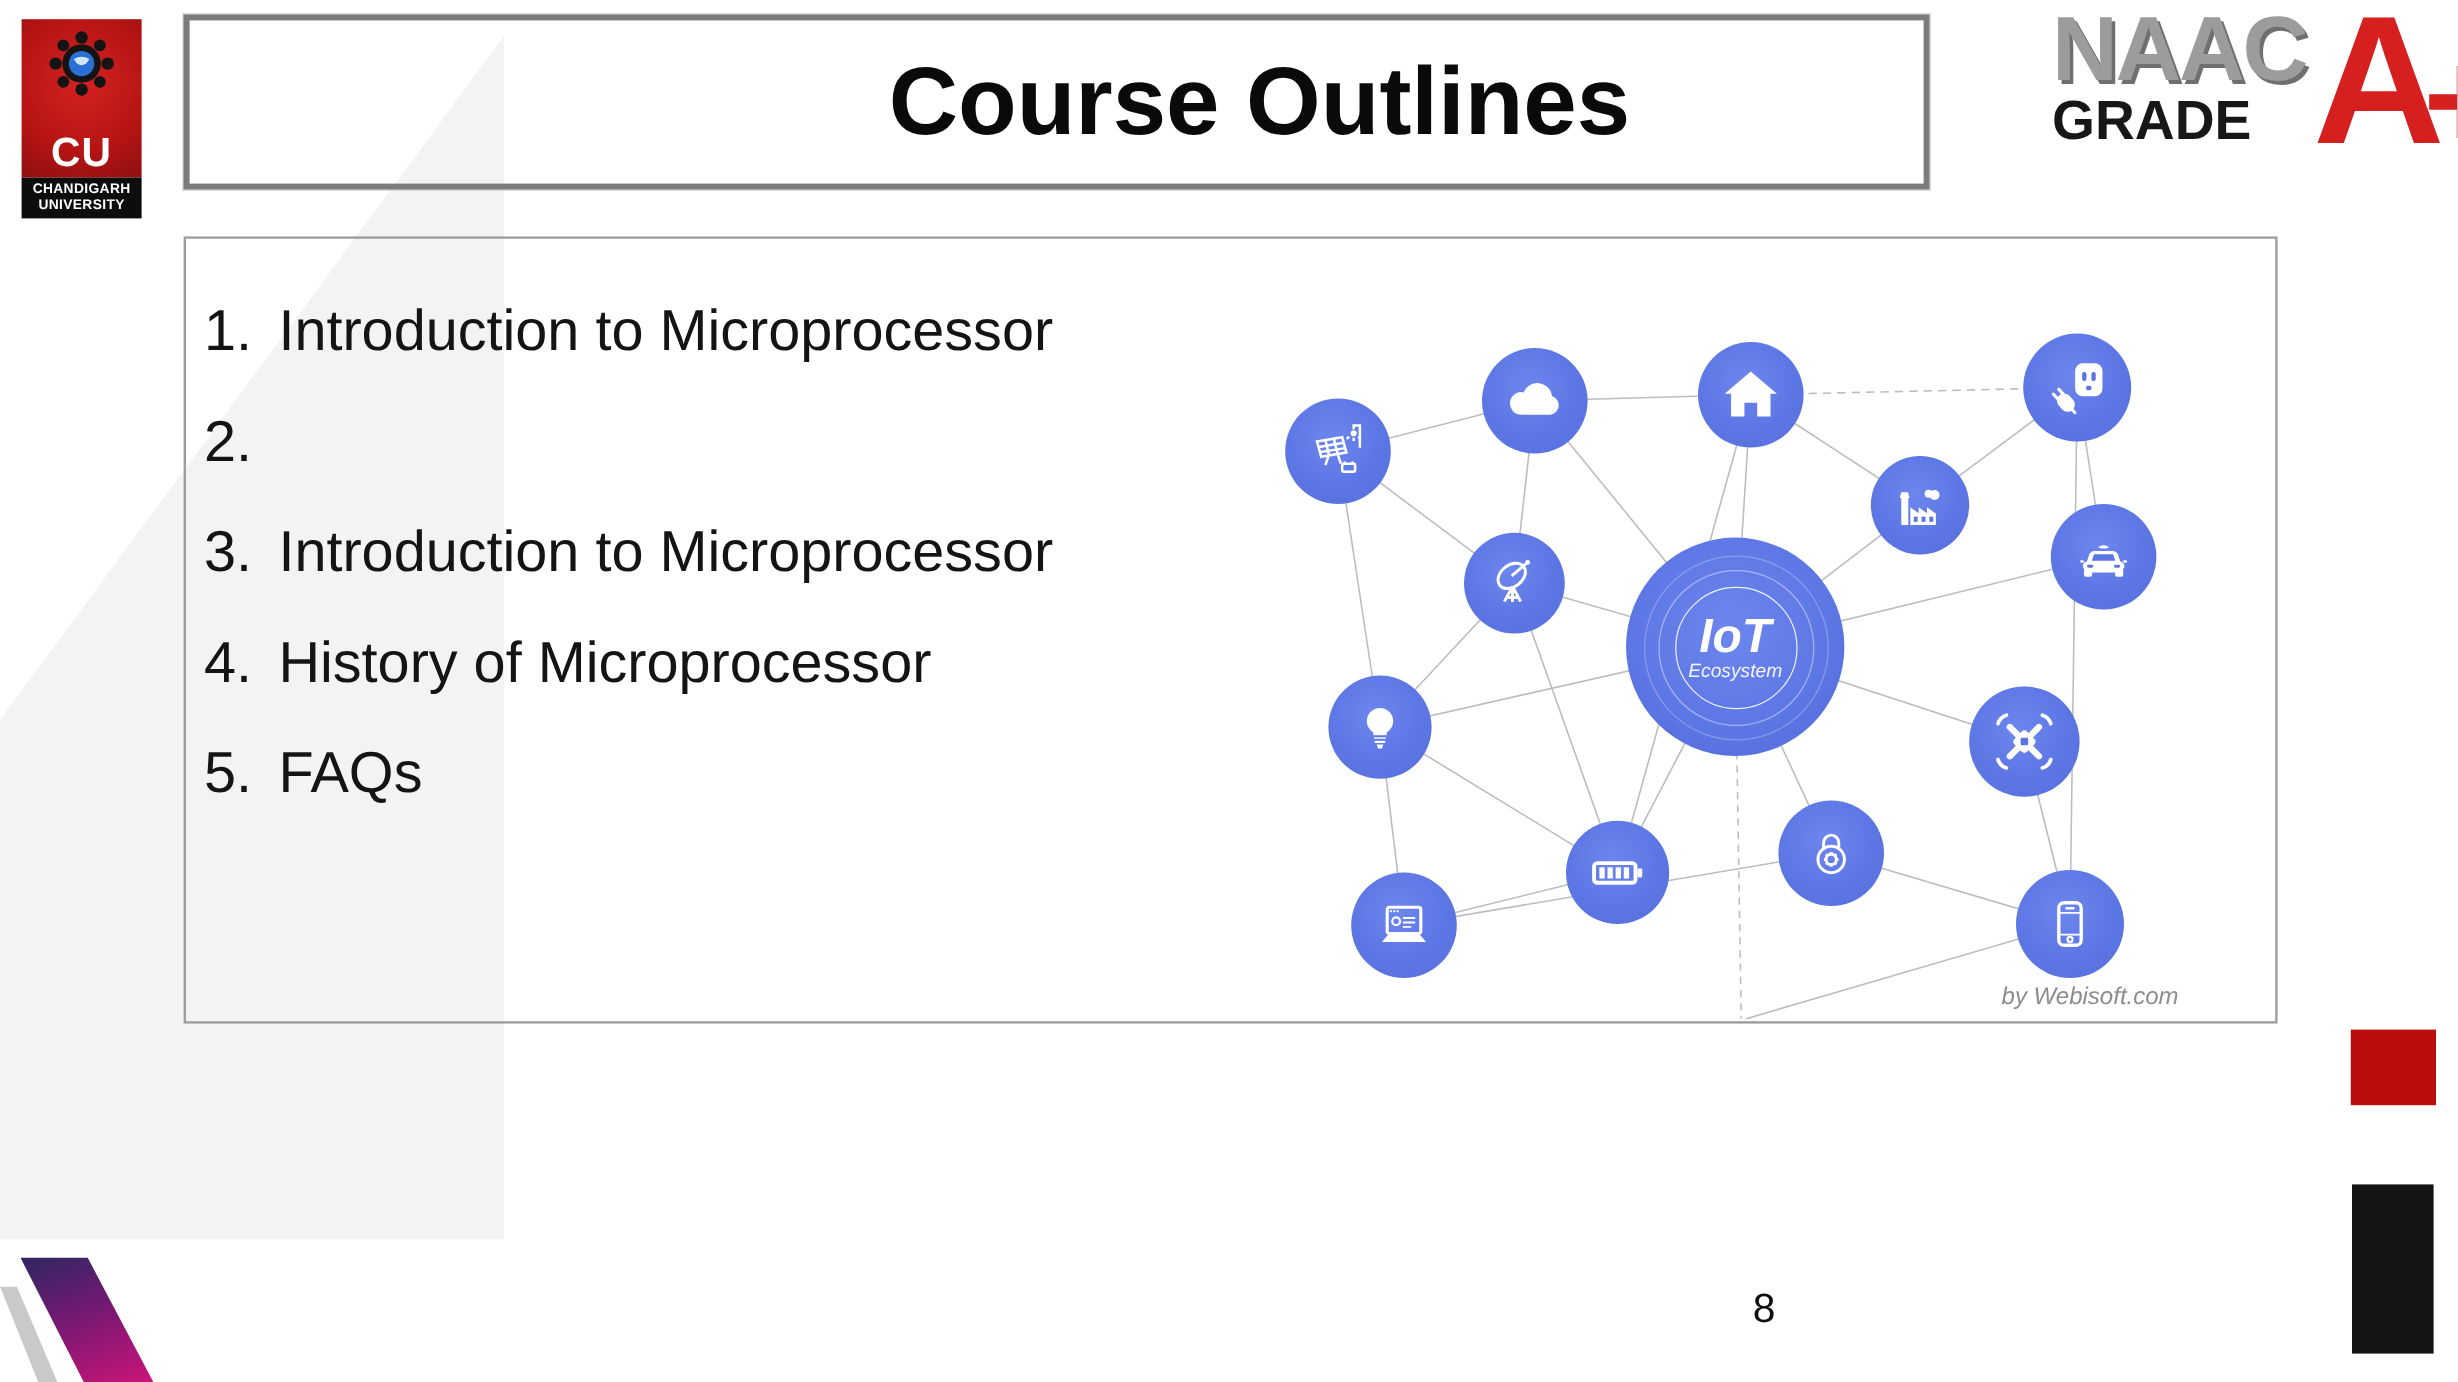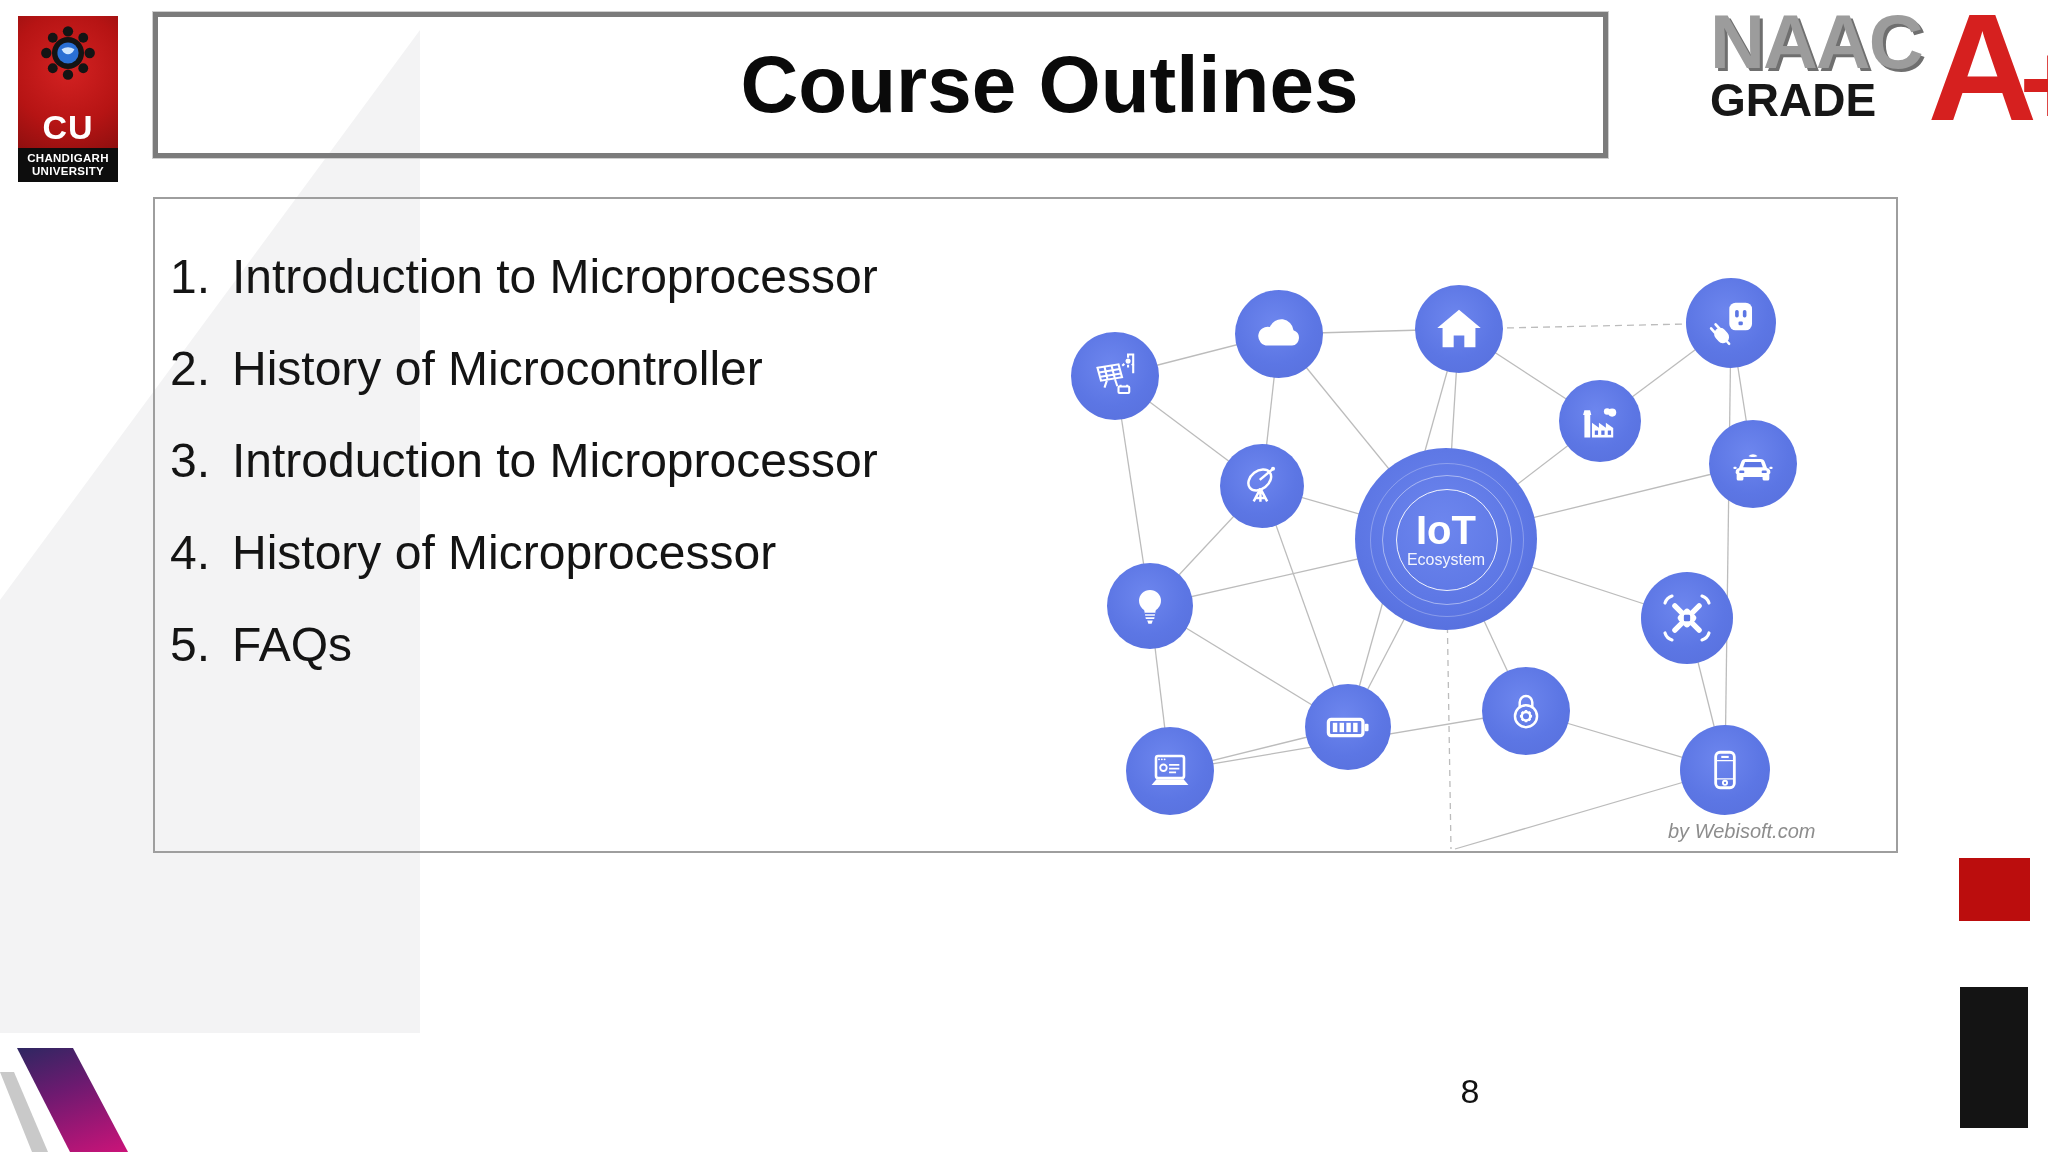--- a/index.html
+++ b/index.html
@@ -35,21 +35,21 @@
   
   .outline{position:absolute;left:170px;top:230px;z-index:2;}
   .outline-item{display:flex;height:92px;align-items:center;font-size:48px;color:#141414;}
   .outline-num{width:62px;}
   
   .edges{position:absolute;left:0;top:0;z-index:1;pointer-events:none;}
   .node{position:absolute;border-radius:50%;z-index:2;display:flex;align-items:center;justify-content:center;
     background:radial-gradient(circle at 45% 38%,#6d86ee 0%,#5c76e4 55%,#576fdb 100%);}
   .hub{position:absolute;left:1355px;top:448px;width:182px;height:182px;border-radius:50%;z-index:2;
     background:radial-gradient(circle at 48% 42%,#6d86ee 0%,#5c76e4 60%,#5169d6 100%);
-    display:flex;flex-direction:column;align-items:center;justify-content:center;}
+    display:flex;flex-direction:column;align-items:center;justify-content:center;font-style:italic;}
   .ring{position:absolute;border-radius:50%;pointer-events:none;}
   .r1{left:50%;top:50%;width:100px;height:100px;margin:-50px 0 0 -50px;border:1.6px solid rgba(255,255,255,0.9);}
   .r2{left:50%;top:50%;width:128px;height:128px;margin:-64px 0 0 -64px;border:1.4px solid rgba(255,255,255,0.45);}
   .r3{left:50%;top:50%;width:152px;height:152px;margin:-76px 0 0 -76px;border:1.2px solid rgba(255,255,255,0.28);}
   .hub-title{font-size:40px;font-weight:bold;color:#ffffff;line-height:1.05;z-index:1;}
   .hub-sub{font-size:16px;font-weight:normal;color:rgba(255,255,255,0.92);line-height:1.1;z-index:1;}
   .credit{position:absolute;left:1668px;top:820px;font-size:20px;font-style:italic;color:#8d8d8d;z-index:2;}
   
   .page-num{position:absolute;left:1448px;top:1072px;width:44px;text-align:center;font-size:34px;color:#111111;z-index:2;}
   .red-square{position:absolute;left:1959px;top:858px;width:71px;height:63px;background:#bb0d0d;z-index:2;}
@@ -109,21 +109,20 @@
 
   <div class="content-box"></div>
 
   <div class="outline">
     <div class="outline-item">
       <span class="outline-num">1.</span>
       <span>Introduction to Microprocessor</span>
     </div>
     <div class="outline-item">
       <span class="outline-num">2.</span>
-      <span>History of Microcontroller</span>
     </div>
     <div class="outline-item">
       <span class="outline-num">3.</span>
       <span>Introduction to Microprocessor</span>
     </div>
     <div class="outline-item">
       <span class="outline-num">4.</span>
       <span>History of Microprocessor</span>
     </div>
     <div class="outline-item">

